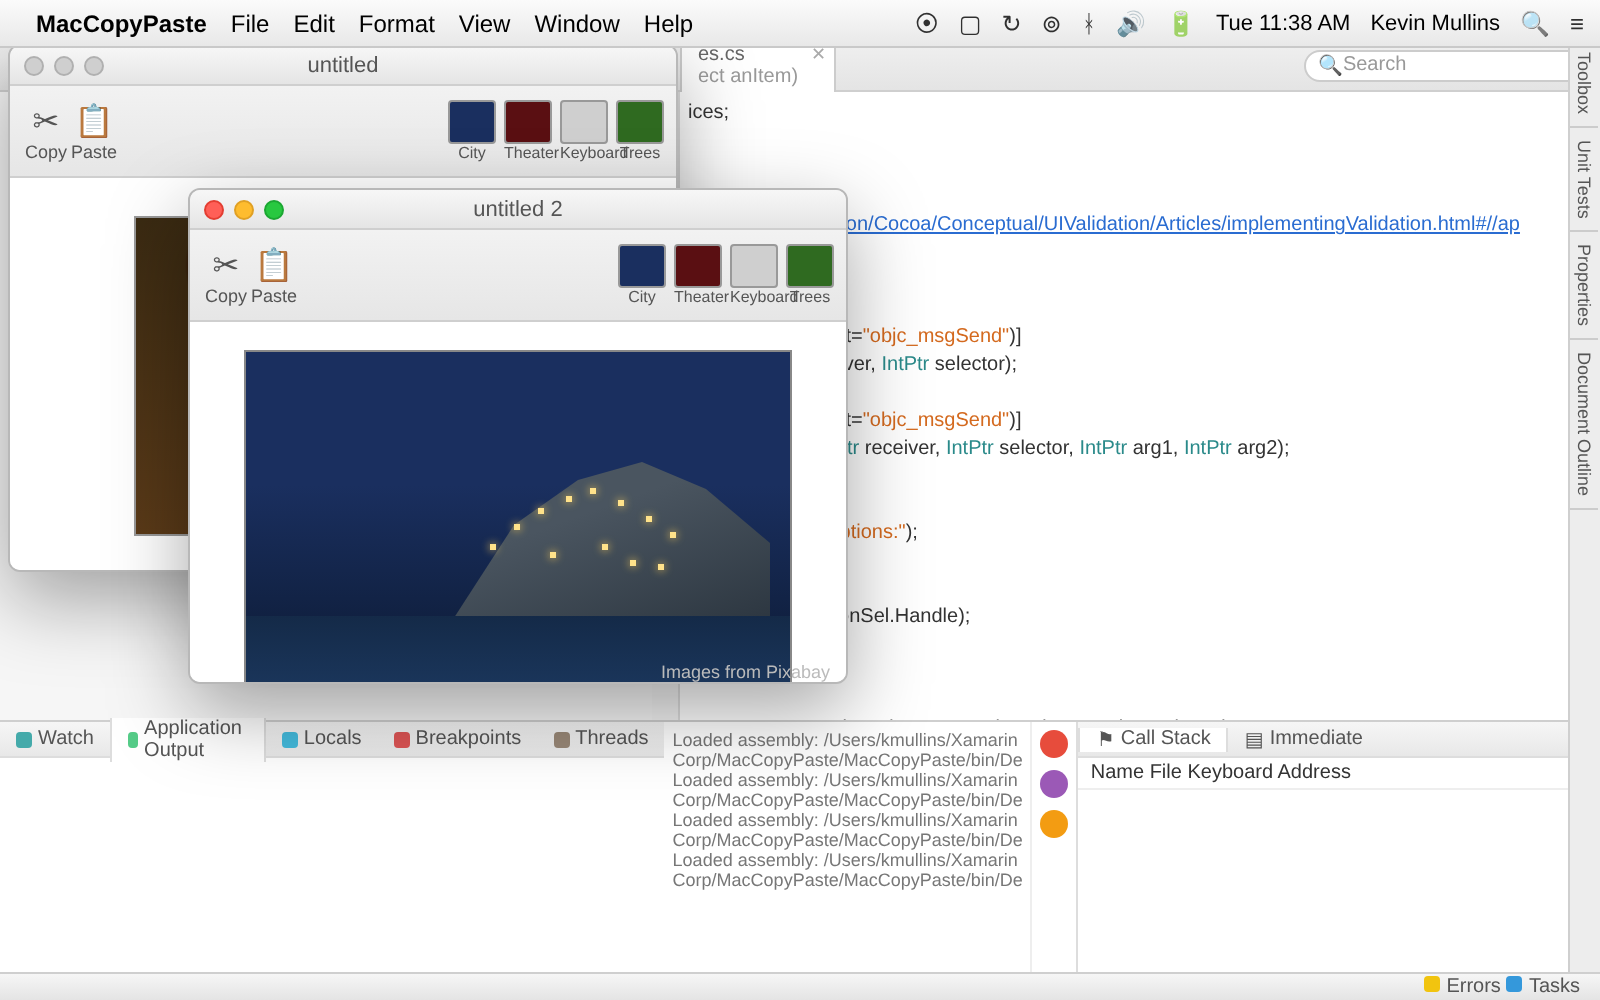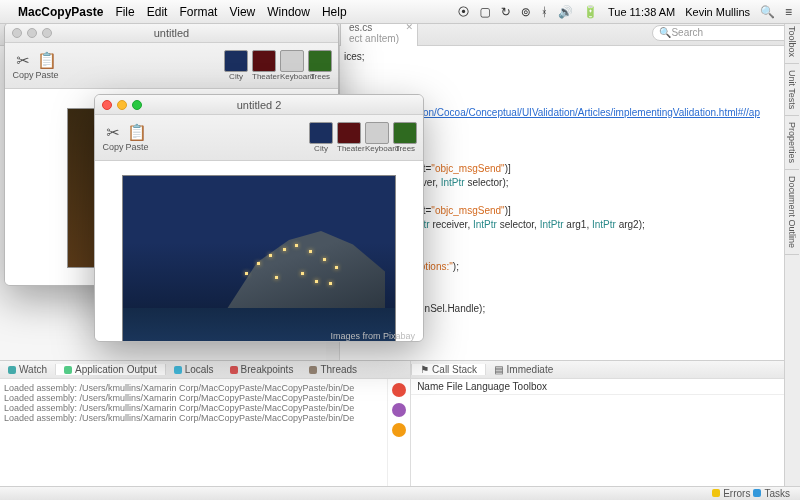--- a/index.html
+++ b/index.html
@@ -21,21 +21,21 @@
 .ide-sidebar-r .vtab { writing-mode: vertical-rl; padding: 6px 2px; border-bottom: 1px solid #ccc; color: #555; cursor: default; }
 
 .code-area { position: absolute; top: 46px; left: 340px; right: 16px; bottom: 140px; background: #fff; font-family: Menlo, monospace; font-size: 10px; color: #333; padding: 4px; white-space: pre; overflow: hidden; line-height: 14px; }
 .code-area .kw { color: #1a6aa8; }
 .code-area .str { color: #d46a1f; }
 .code-area .typ { color: #2a8a8a; }
 .code-area .url { color: #2a6cd1; text-decoration: underline; }
 .gutter { position: absolute; top: 46px; left: 326px; width: 14px; bottom: 140px; background: #f3f3f3; border-right: 1px solid #ddd; font-size: 9px; color: #888; text-align: right; padding-top: 280px; }
 
 .bottom-panel { position: absolute; left: 0; right: 16px; bottom: 14px; height: 126px; background: #fff; border-top: 1px solid #cfcfcf; display: flex; }
-.bp-left { flex: 1.1; display: flex; flex-direction: column; border-right: 1px solid #ddd; }
+.bp-left { flex: 1.1; display: flex; flex-direction: row; border-right: 1px solid #ddd; }
 .bp-right { flex: 1; display: flex; flex-direction: column; }
 .bp-tabs { height: 18px; background: linear-gradient(#f6f6f6,#e8e8e8); border-bottom: 1px solid #ddd; display: flex; align-items: center; font-size: 10px; color: #555; }
 .bp-tabs .t { padding: 0 8px; display: flex; align-items: center; gap: 3px; }
 .bp-tabs .t.active { background: #fff; border-right: 1px solid #ddd; border-left: 1px solid #ddd; }
 .bp-tabs .t .dot { width: 8px; height: 8px; border-radius: 2px; }
 .bp-body { flex: 1; padding: 4px; font-family: Menlo, monospace; font-size: 9px; color: #777; overflow: hidden; }
 .bp-head-row { font-size: 10px; color: #333; padding: 2px 6px; border-bottom: 1px solid #eee; }
 .bp-icons { display:flex; flex-direction:column; gap:6px; padding:4px; border-left:1px solid #eee;}
 .bp-icons .ic { width:14px; height:14px; border-radius:50%; }
 
@@ -199,21 +199,21 @@
     <div class="bp-tabs">
       <div class="t active">
           <span>⚑</span>
           <span>Call Stack</span>
         </div>
       <div class="t">
           <span>▤</span>
           <span>Immediate</span>
         </div>
     </div>
-    <div class="bp-head-row">Name  File  Language  Toolbox</div>
+    <div class="bp-head-row">Name  File  Keyboard  Address</div>
     <div class="bp-body"></div>
   </div>
 </div>
 
 <div class="statusbar">
   <span><span class="dot"></span><span>Errors</span></span>
   <span><span class="dot b"></span><span>Tasks</span></span>
 </div>
 
 <div id="win1" class="appwin">

